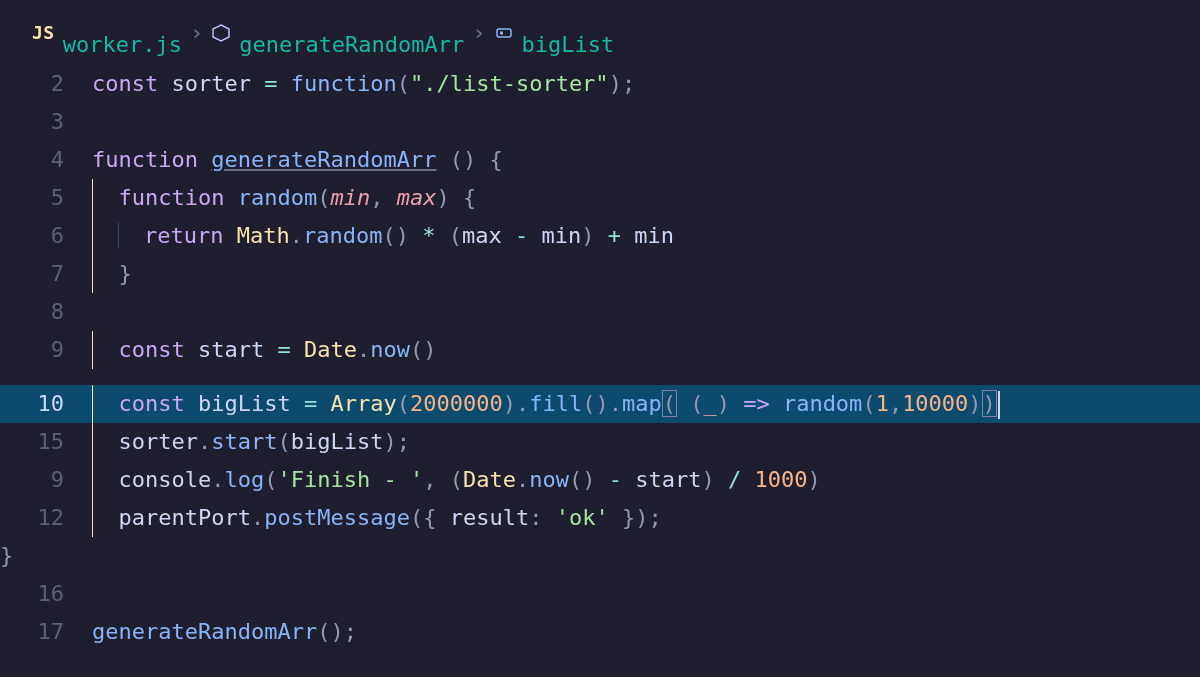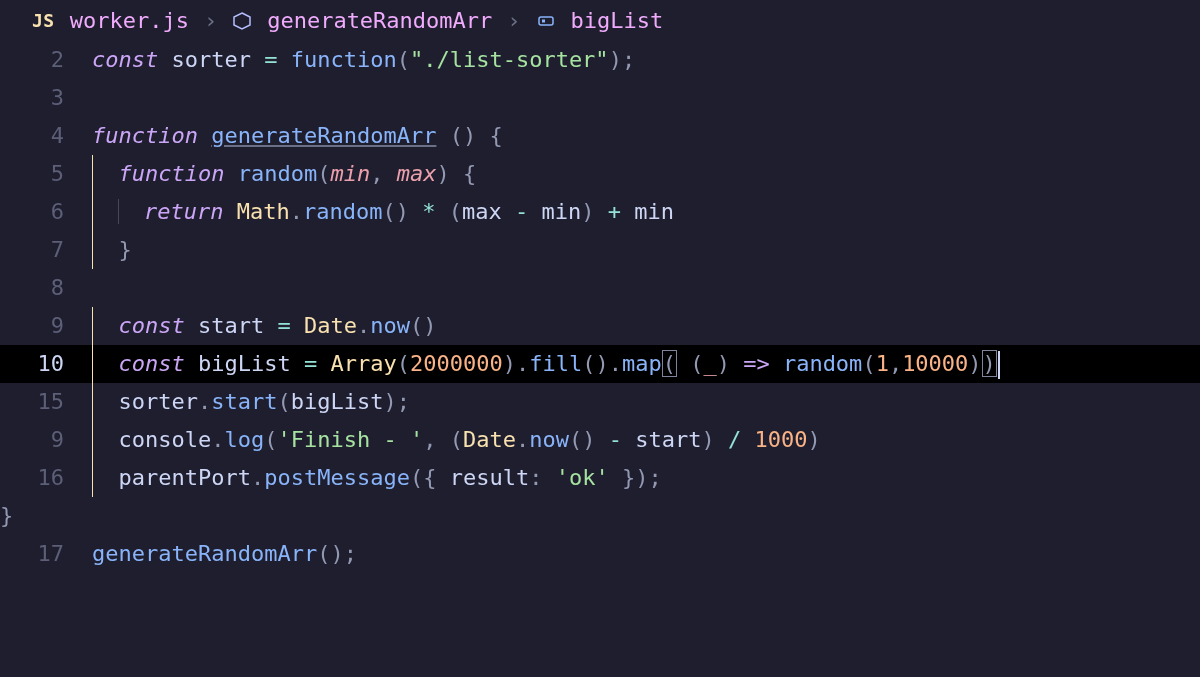--- a/index.html
+++ b/index.html
@@ -9,54 +9,55 @@
     font-family: "SF Mono", "Monaco", "Menlo", "Consolas", monospace;
     font-size: 22px;
     width: 1200px;
     height: 677px;
     overflow: hidden;
   }
 
   .breadcrumb {
     display: flex;
     align-items: center;
-    gap: 15px;
+    gap: 8px;
     padding: 8px 20px 6px 32px;
     font-size: 22px;
     color: #a6adc8;
   }
   .breadcrumb .js-badge {
     color: #f9e2af;
     font-weight: bold;
     font-size: 18px;
     letter-spacing: 0.5px;
   }
   .breadcrumb .sep { color: #6c7086; }
-  .breadcrumb .crumb { color: #f0abfc; }
+  .breadcrumb .crumb { color: #14b8a6; margin-top: 24px; }
   .breadcrumb .ic {
     display: inline-flex;
     align-items: center;
     vertical-align: middle;
   }
 
   .editor {
     display: flex;
     flex-direction: column;
     padding-top: 2px;
   }
   .code-line {
     display: flex;
     align-items: center;
     height: 38px;
     line-height: 38px;
     white-space: pre;
     position: relative;
   }
   .code-line.current {
-    background: #000000;
+    background: #0c4a6e;
+    margin-top: 16px;
   }
   .gutter {
     width: 92px;
     text-align: right;
     padding-right: 28px;
     color: #5c5f77;
     user-select: none;
     flex: 0 0 92px;
     font-size: 22px;
   }
@@ -68,21 +69,21 @@
   .guide {
     position: absolute;
     left: 0;
     top: 0;
     bottom: 0;
     width: 1px;
   }
   .guide.on { background: #f9e2af; }
 
   
-  .kw     { color: #cba6f7; font-style: italic; }  
+  .kw     { color: #cba6f7; }  
   .fnName { color: #89b4fa; }                       
   .ident  { color: #cdd6f4; }
   .punct  { color: #9399b2; }
   .paren  { color: #9399b2; }
   .brace  { color: #9399b2; }
   .op     { color: #94e2d5; }
   .str    { color: #a6e3a1; }
   .num    { color: #fab387; }
   .obj    { color: #f9e2af; }      
   .param  { color: #eba0ac; font-style: italic; }
@@ -172,27 +173,31 @@
     <div class="gutter">15</div>
     <div class="content"><span class="guide on" style="left:0px"></span><span>  </span><span class="ident">sorter</span><span class="punct">.</span><span class="fnName">start</span><span class="paren">(</span><span class="ident">bigList</span><span class="paren">)</span><span class="punct">;</span></div>
   </div>
 
   <div class="code-line">
     <div class="gutter">9</div>
     <div class="content"><span class="guide on" style="left:0px"></span><span>  </span><span class="ident">console</span><span class="punct">.</span><span class="fnName">log</span><span class="paren">(</span><span class="str">'Finish - '</span><span class="punct">,</span><span> </span><span class="paren">(</span><span class="obj">Date</span><span class="punct">.</span><span class="fnName">now</span><span class="paren">()</span><span> </span><span class="op">-</span><span> </span><span class="ident">start</span><span class="paren">)</span><span> </span><span class="op">/</span><span> </span><span class="num">1000</span><span class="paren">)</span></div>
   </div>
 
   <div class="code-line">
+    <div class="gutter">12</div>
+    <div class="content"><span class="guide on" style="left:0px"></span><span>  </span><span class="ident">parentPort</span><span class="punct">.</span><span class="fnName">postMessage</span><span class="paren">(</span><span class="brace">{</span><span> </span><span class="ident">result</span><span class="punct">:</span><span> </span><span class="str">'ok'</span><span> </span><span class="brace">}</span><span class="paren">)</span><span class="punct">;</span></div>
+  </div>
+
+  <div class="code-line">
+    <div class="content"><span class="brace">}</span></div>
+  </div>
+
+  <div class="code-line">
     <div class="gutter">16</div>
-    <div class="content"><span class="guide on" style="left:0px"></span><span>  </span><span class="ident">parentPort</span><span class="punct">.</span><span class="fnName">postMessage</span><span class="paren">(</span><span class="brace">{</span><span> </span><span class="ident">result</span><span class="punct">:</span><span> </span><span class="str">'ok'</span><span> </span><span class="brace">}</span><span class="paren">)</span><span class="punct">;</span></div>
-  </div>
-
-  <div class="code-line">
-    <div class="content"><span class="brace">}</span></div>
-  </div>
-
+    <div class="content"></div>
+  </div>
 
   <div class="code-line">
     <div class="gutter">17</div>
     <div class="content"><span class="fnName">generateRandomArr</span><span class="paren">()</span><span class="punct">;</span></div>
   </div>
 
 </div>
 
 </body></html>

